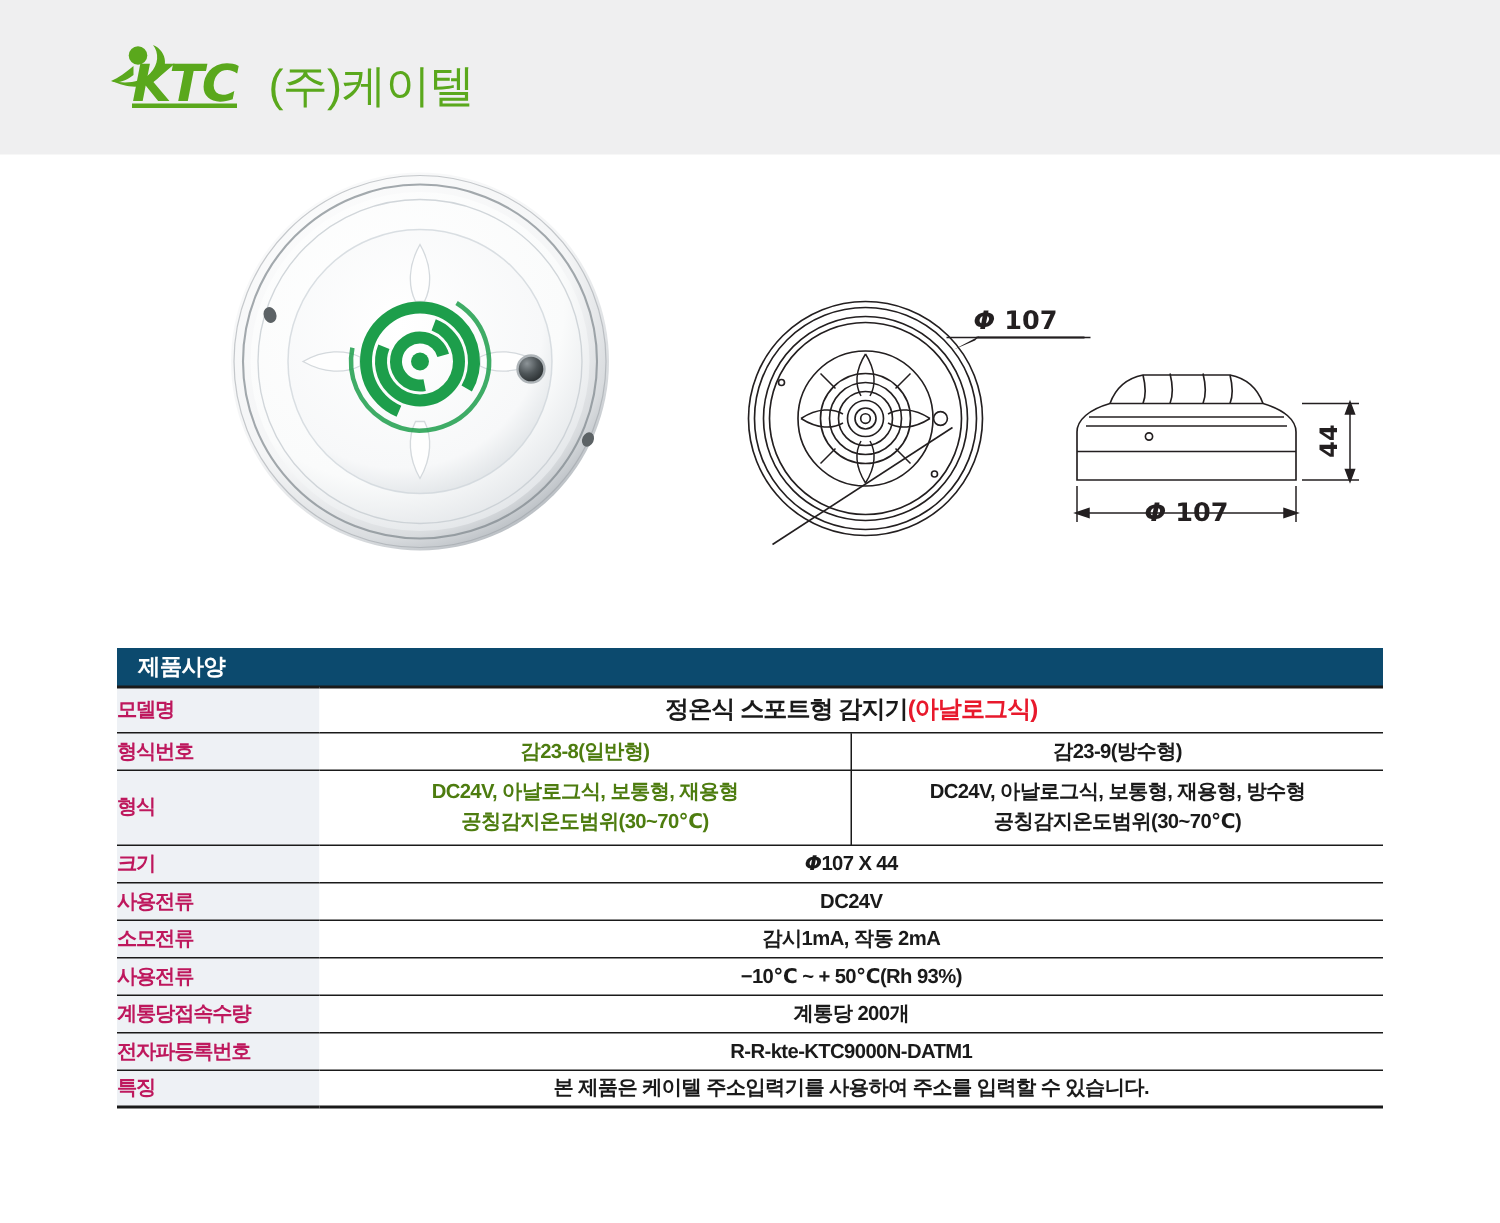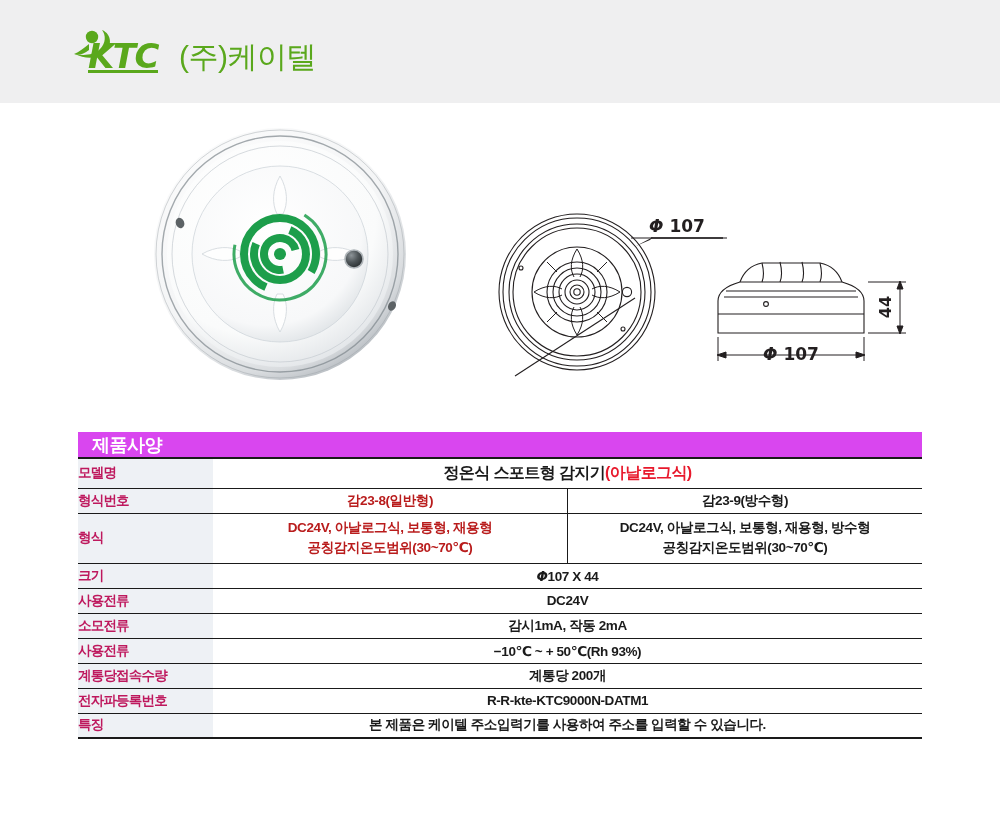--- a/index.html
+++ b/index.html
@@ -27,36 +27,36 @@
     color: #5aa81c; letter-spacing: -1.5px; line-height: 1;
     position: absolute; left: 16px; top: 8px; text-decoration: underline;
   }
   .logo-figure { position: absolute; left: 0px; top: -4px; }
   .logo-co {
     font-size: 30px; color: #5aa81c; font-weight: 400;
     letter-spacing: -0.5px; padding-bottom: 5px;
   }
 
   
-  .photo-area { position: absolute; left: 0; top: 99px; width: 1000px; height: 320px; }
+  .photo-area { position: absolute; left: 0; top: 86px; width: 1000px; height: 320px; }
   .detector-photo { position: absolute; left: 152px; top: 27px; width: 256px; height: 256px; }
   .draw-top { position: absolute; left: 495px; top: 95px; }
   .draw-side { position: absolute; left: 700px; top: 140px; }
 
   
   .spec-table {
     position: absolute; left: 78px; top: 432px; width: 844px;
     border-collapse: collapse; table-layout: fixed;
   }
   .spec-table td { padding: 0; vertical-align: middle; }
 
   .hdr-bar td {
-    background: #d946ef;
+    background: #0c4a6e;
     color: #ffffff;
-    font-size: 18px; font-weight: 700;
+    font-size: 15px; font-weight: 700;
     letter-spacing: -0.5px;
     height: 26px;
     padding-left: 14px;
     border-bottom: 2px solid #1a1a1a;
   }
   .lbl {
     width: 135px;
     background: #eef1f5;
     font-size: 13.5px; font-weight: 700; color: #be185d;
     letter-spacing: -0.8px;
@@ -64,21 +64,21 @@
     border-bottom: 1.6px solid #1a1a1a;
   }
   .val {
     text-align: center;
     font-size: 13.5px; font-weight: 700; color: #1a1a1a;
     letter-spacing: -0.4px;
     border-bottom: 1.6px solid #1a1a1a;
     background: #ffffff;
     padding: 4px 2px;
   }
-  .val.muted { color: #b91c1c; }
+  .val.muted { color: #4d7c0f; }
   .val.split-left { border-right: 1.6px solid #1a1a1a; width: 305px; }
   .row-tall .lbl, .row-tall .val { height: 50px; }
   .row-std .lbl, .row-std .val { height: 25px; }
   .row-model .lbl, .row-model .val { height: 30px; }
   .model-name { font-size: 16px; font-weight: 700; letter-spacing: -0.6px; }
   .model-name .accent { color: #e8192c; }
   .two-line { line-height: 1.45; margin-top: 32px; }
   .last-row .lbl, .last-row .val { border-bottom: 2px solid #1a1a1a; }
   .dia { font-style: italic; font-family: "DejaVu Sans", sans-serif; }
 </style>

